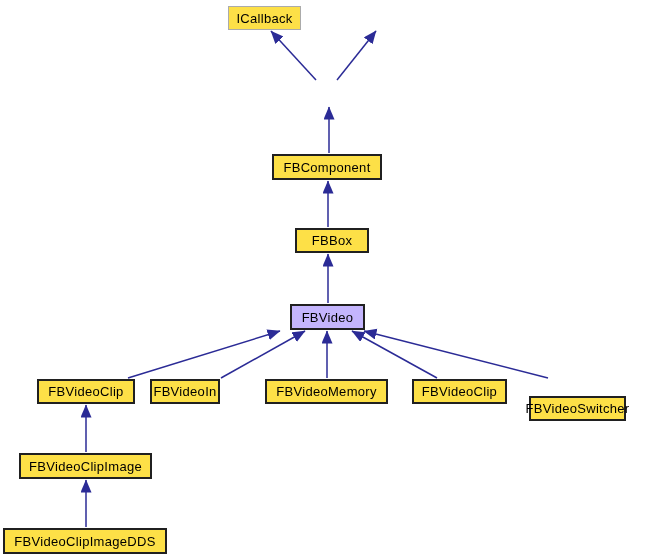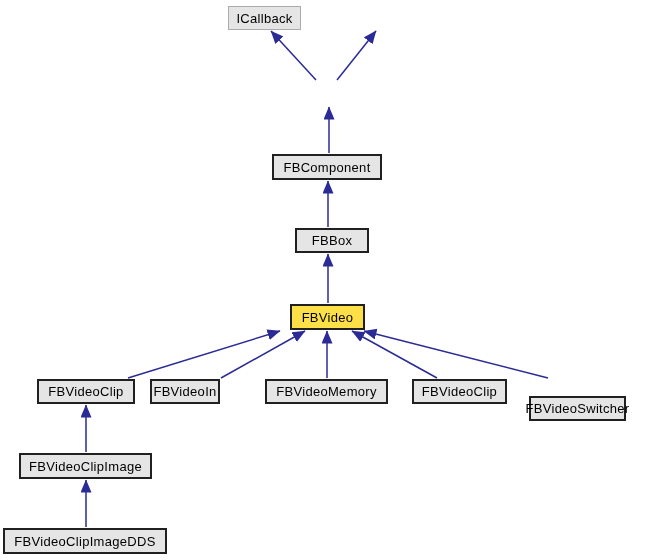--- a/index.html
+++ b/index.html
@@ -10,37 +10,37 @@
     font-family:"Liberation Sans", sans-serif;
     overflow:hidden;
   }
   svg.edge-layer{
     position:absolute;left:0;top:0;width:660px;height:560px;
     display:block;
   }
   .node{
     position:absolute;
     box-sizing:border-box;
-    background:#e5e5e5;
+    background:#fde047;
     border:2px solid #202020;
     color:#000000;
     font-size:13px;
     letter-spacing:0.3px;
     display:flex;
     align-items:center;
     justify-content:center;
     white-space:nowrap;
     cursor:pointer;
   }
   .node.external{
     border:1px solid #ababab;
     cursor:default;
   }
   .node.highlight{
-    background:#fde047;
+    background:#c4b5fd;
     cursor:default;
   }
   .edge{
     stroke:#2b2b96;
     stroke-width:1.5;
     fill:none;
   }
 </style>
 </head>
 <body>

